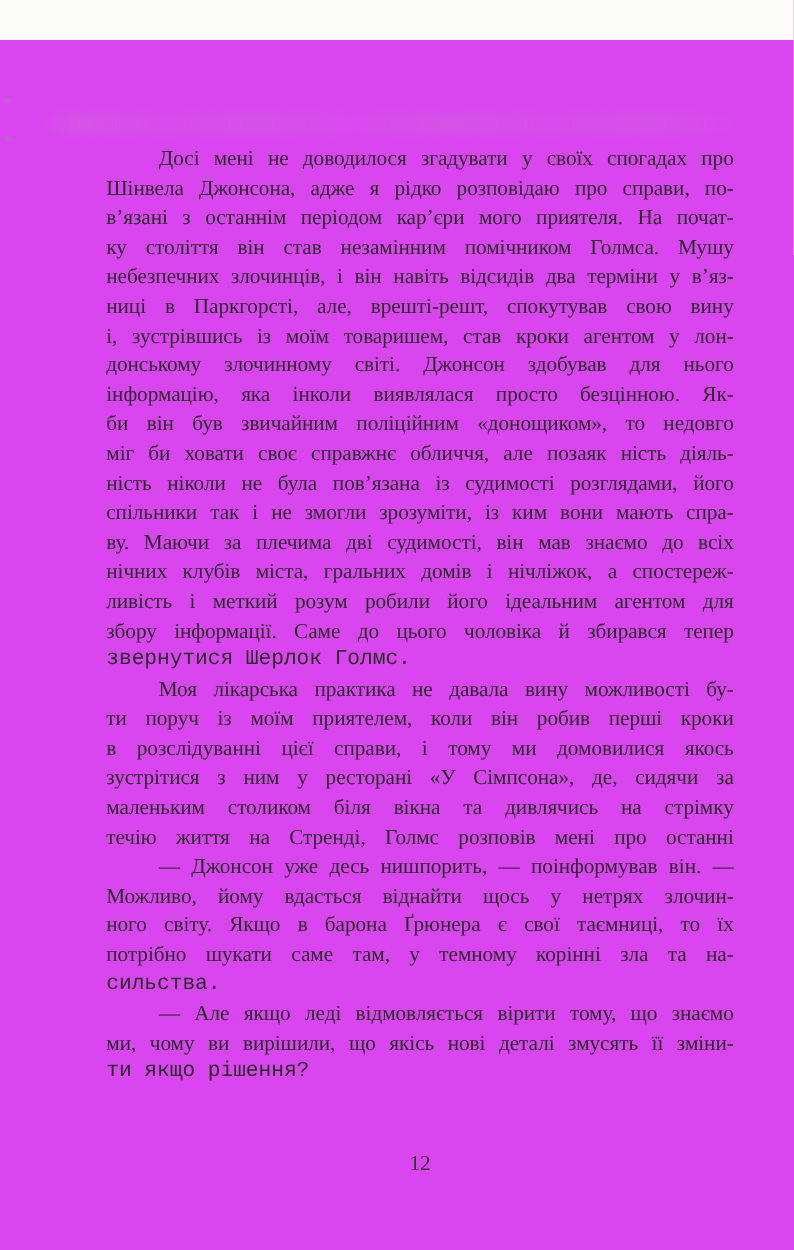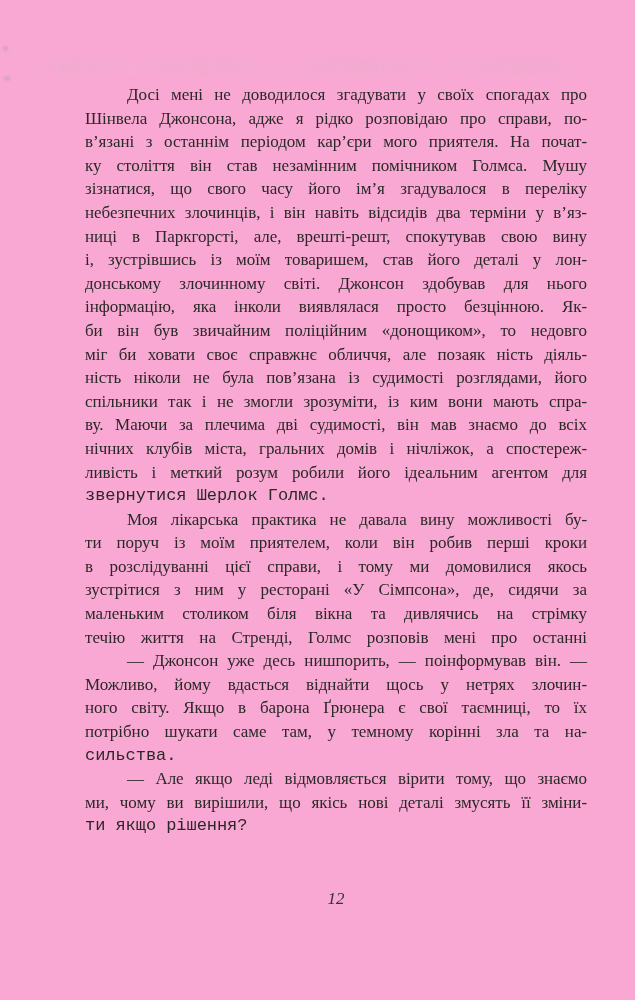--- a/index.html
+++ b/index.html
@@ -10,21 +10,22 @@
     width: 635px;
     height: 1000px;
     background: #fbfbf9;
     overflow: hidden;
     position: relative;
     font-family: "Liberation Serif", serif;
   }
   .page {
     position: absolute;
     inset: 0;
-    background: #f9a8d4;
+    background: #d946ef;
+    margin-top: 32px;
   }
   
   .bleed-band {
     position: absolute;
     left: 30px;
     top: 58px;
     width: 570px;
     height: 18px;
     background: linear-gradient(90deg,
       rgba(190,188,182,0.00) 0%,
@@ -85,52 +86,51 @@
   .line.last {
     text-align-last: left;
     font-family: Liberation Mono, monospace;
   }
   .page-number {
     position: absolute;
     left: 85px;
     top: 889px;
     width: 502px;
     text-align: center;
-    font-style: italic;
     font-size: 17px;
     color: #343330;
   }
 </style>
 </head>
 <body>
 
 <div class="page">
   <div class="bleed-band"></div>
   <div class="edge-speck-1"></div>
   <div class="edge-speck-2"></div>
 
   <div class="text-block">
       <div class="para">
         <div class="line first">Досі мені не доводилося згадувати у своїх спогадах про</div>
         <div class="line">Шінвела Джонсона, адже я рідко розповідаю про справи, по-</div>
         <div class="line">в’язані з останнім періодом кар’єри мого приятеля. На почат-</div>
         <div class="line">ку століття він став незамінним помічником Голмса. Мушу</div>
-        <div class="line">зізнатися, що свого часу його ім’я згадувалося в переліку</div>
         <div class="line">небезпечних злочинців, і він навіть відсидів два терміни у в’яз-</div>
         <div class="line">ниці в Паркгорсті, але, врешті-решт, спокутував свою вину</div>
-        <div class="line">і, зустрівшись із моїм товаришем, став його деталі у лон-</div>
+        <div class="line">і, зустрівшись із моїм товаришем, став кроки агентом у лон-</div>
         <div class="line">донському злочинному світі. Джонсон здобував для нього</div>
         <div class="line">інформацію, яка інколи виявлялася просто безцінною. Як-</div>
         <div class="line">би він був звичайним поліційним «донощиком», то недовго</div>
         <div class="line">міг би ховати своє справжнє обличчя, але позаяк ність діяль-</div>
         <div class="line">ність ніколи не була пов’язана із судимості розглядами, його</div>
         <div class="line">спільники так і не змогли зрозуміти, із ким вони мають спра-</div>
         <div class="line">ву. Маючи за плечима дві судимості, він мав знаємо до всіх</div>
         <div class="line">нічних клубів міста, гральних домів і нічліжок, а спостереж-</div>
         <div class="line">ливість і меткий розум робили його ідеальним агентом для</div>
+        <div class="line">збору інформації. Саме до цього чоловіка й збирався тепер</div>
         <div class="line last">звернутися Шерлок Голмс.</div>
       </div>
       <div class="para">
         <div class="line first">Моя лікарська практика не давала вину можливості бу-</div>
         <div class="line">ти поруч із моїм приятелем, коли він робив перші кроки</div>
         <div class="line">в розслідуванні цієї справи, і тому ми домовилися якось</div>
         <div class="line">зустрітися з ним у ресторані «У Сімпсона», де, сидячи за</div>
         <div class="line">маленьким столиком біля вікна та дивлячись на стрімку</div>
         <div class="line">течію життя на Стренді, Голмс розповів мені про останні</div>
       </div>

